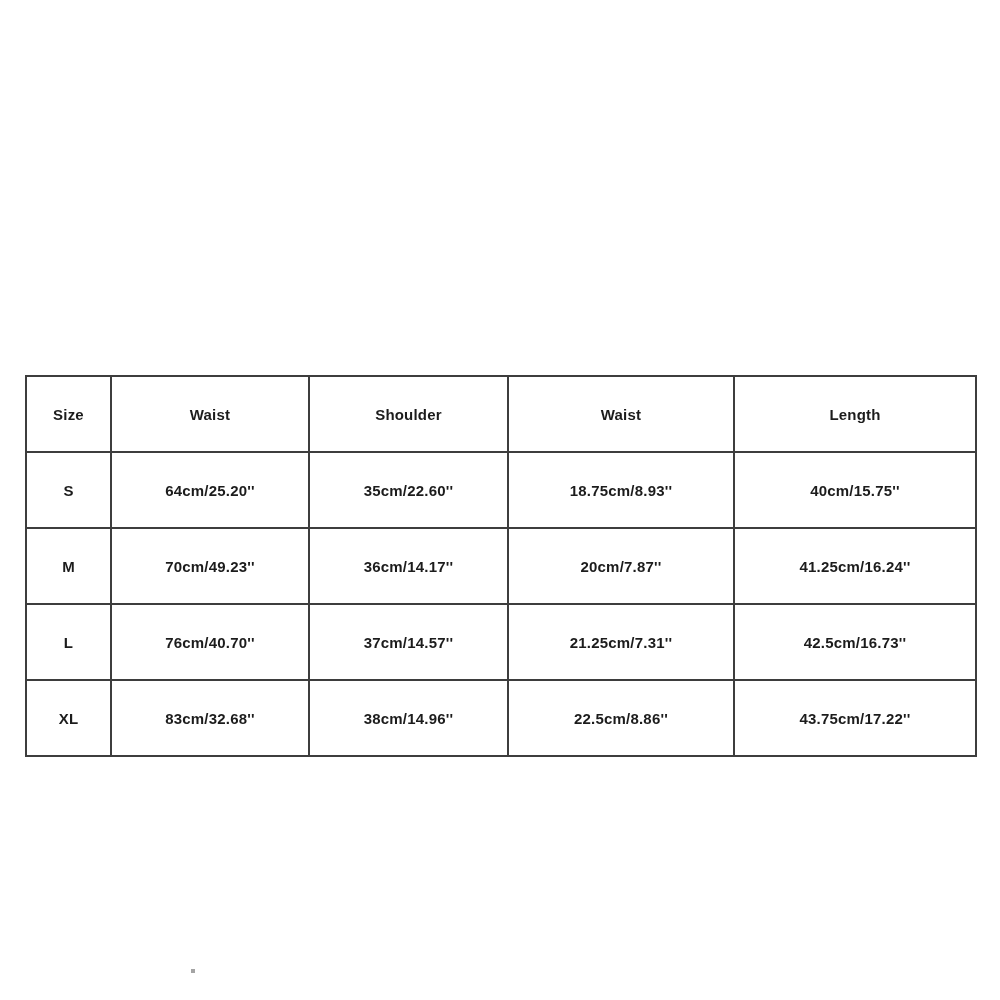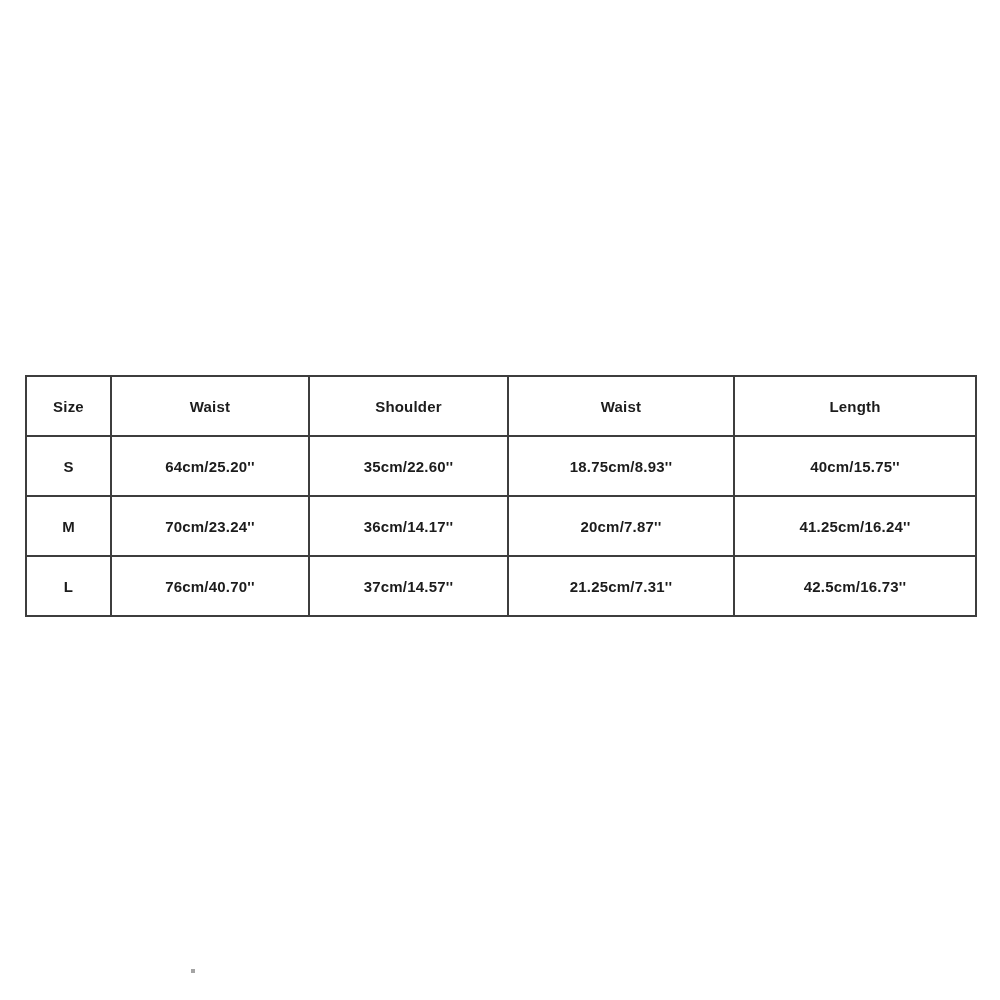--- a/index.html
+++ b/index.html
@@ -22,21 +22,21 @@
     left: 25px;
     top: 375px;
     width: 950px;
     border-collapse: collapse;
     table-layout: fixed;
   }
   table.size-chart th,
   table.size-chart td {
     border: 2px solid #3d3d3d;
     height: 50px;
-    padding: 4px;
+    padding: 12px;
     text-align: center;
     vertical-align: middle;
     font-weight: bold;
     font-size: 15px;
     color: #1c1c1c;
     background: #ffffff;
     letter-spacing: 0.2px;
   }
   .col-size     { width: 85px;  }
   .col-waist    { width: 198px; }
@@ -77,30 +77,37 @@
     <tbody>
       <tr>
         <td>S</td>
         <td>64cm/25.20''</td>
         <td>35cm/22.60''</td>
         <td>18.75cm/8.93''</td>
         <td>40cm/15.75''</td>
       </tr>
       <tr>
         <td>M</td>
-        <td>70cm/23.24''</td>
+        <td>70cm/49.23''</td>
         <td>36cm/14.17''</td>
         <td>20cm/7.87''</td>
         <td>41.25cm/16.24''</td>
       </tr>
       <tr>
         <td>L</td>
         <td>76cm/40.70''</td>
         <td>37cm/14.57''</td>
         <td>21.25cm/7.31''</td>
         <td>42.5cm/16.73''</td>
       </tr>
+      <tr>
+        <td>XL</td>
+        <td>83cm/32.68''</td>
+        <td>38cm/14.96''</td>
+        <td>22.5cm/8.86''</td>
+        <td>43.75cm/17.22''</td>
+      </tr>
     </tbody>
   </table>
 
   <div class="speck"></div>
 
 </div>
 
 </body></html>

